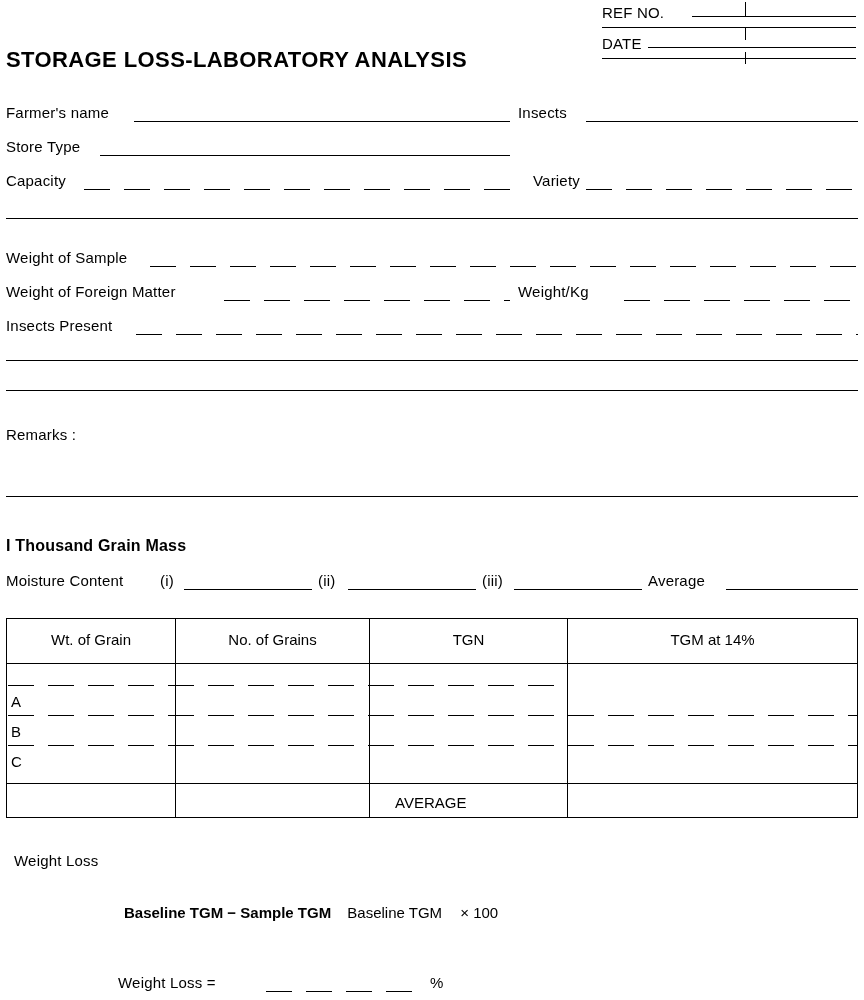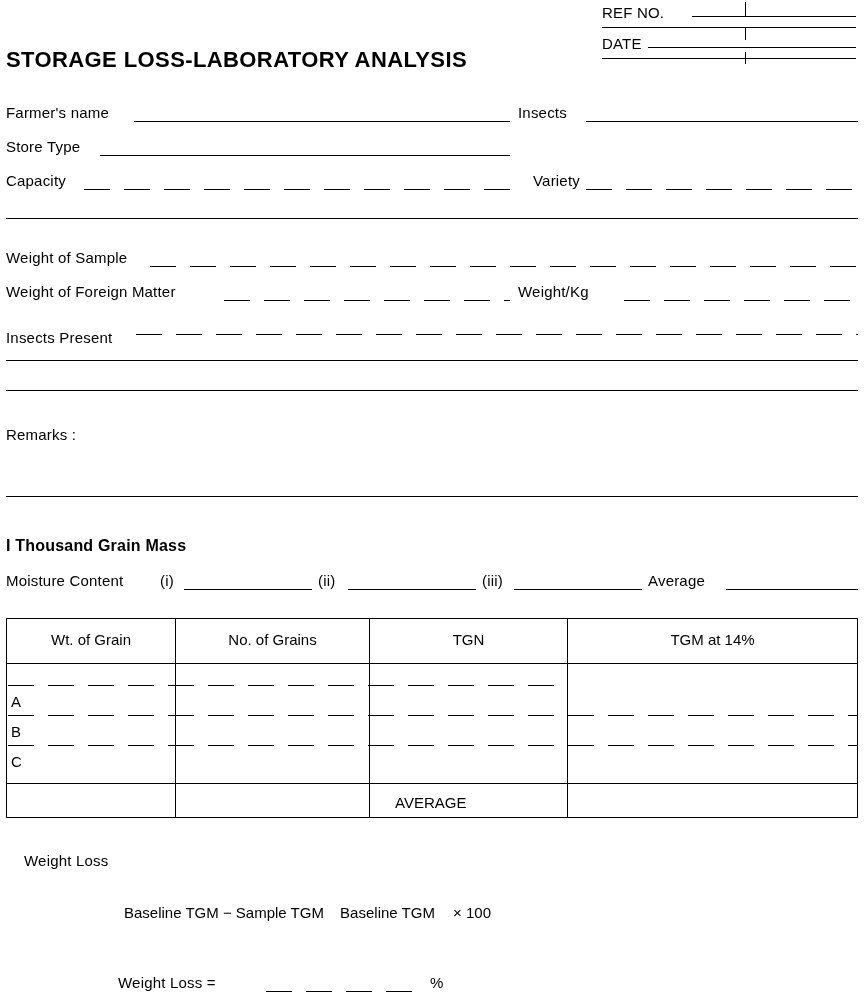--- a/index.html
+++ b/index.html
@@ -118,20 +118,21 @@
   
   .formula {
     position: absolute;
     left: 118px;
     top: 902px;
     font-size: 15px;
   }
   .formula .num {
     text-align: center;
     padding: 0 6px 3px 6px;
+    font-weight: bold;
   }
   .formula .den {
     text-align: center;
     padding: 3px 6px 0 6px;
   }
   .formula .frac {
     display: inline-block;
     vertical-align: middle;
   }
   .formula .bar {
@@ -184,21 +185,21 @@
 
   <div class="txt" style="left:6px; top:250px;">Weight of Sample</div>
   <div class="dash" style="left:150px; top:266px; width:708px;"></div>
 
   <div class="txt" style="left:6px; top:284px;">Weight of Foreign Matter</div>
   <div class="dash" style="left:224px; top:300px; width:286px;"></div>
 
   <div class="txt" style="left:518px; top:284px;">Weight/Kg</div>
   <div class="dash" style="left:624px; top:300px; width:234px;"></div>
 
-  <div class="txt" style="left:6px; top:318px;margin-top:12px;">Insects Present</div>
+  <div class="txt" style="left:6px; top:318px;">Insects Present</div>
   <div class="dash" style="left:136px; top:334px; width:722px;"></div>
 
   <div class="rule" style="left:6px; top:360px; width:852px;"></div>
   <div class="rule" style="left:6px; top:390px; width:852px;"></div>
 
   <div class="txt" style="left:6px; top:427px;">Remarks :</div>
   <div class="rule" style="left:6px; top:496px; width:852px;"></div>
 
   <div class="txt bold" style="left:6px; top:538px; font-size:16px;">I Thousand Grain Mass</div>
 
@@ -238,21 +239,21 @@
 
     <div class="rowlabel" style="top:104px;">B</div>
     <div class="dashrow" style="top:126px; left:1px; width:849px;"></div>
 
     <div class="rowlabel" style="top:134px;">C</div>
 
     <div class="avg" style="left:22px; top:175px; width:0;"></div>
     <div class="avg" style="left:388px; top:175px;">AVERAGE</div>
   </div>
 
-  <div class="txt" style="left:24px; top:853px;">Weight Loss</div>
+  <div class="txt" style="left:14px; top:853px;">Weight Loss</div>
 
   <div class="formula">
     <span class="frac">
       <span class="num">Baseline TGM − Sample TGM</span>
       <span class="bar"></span>
       <span class="den">Baseline TGM</span>
     </span>
     <span class="times">× 100</span>
   </div>
 

